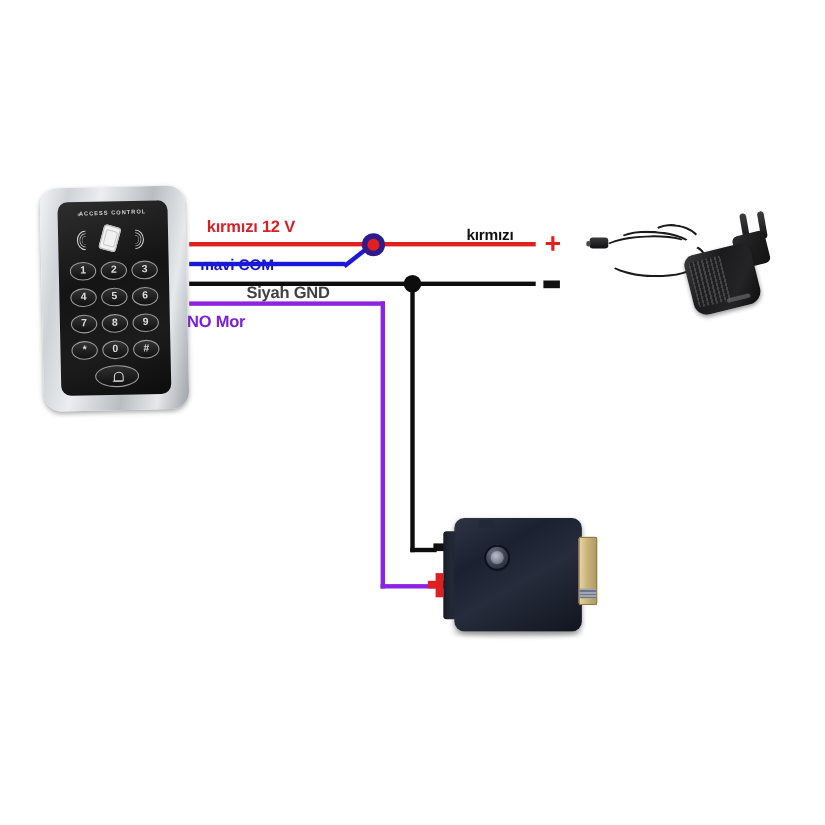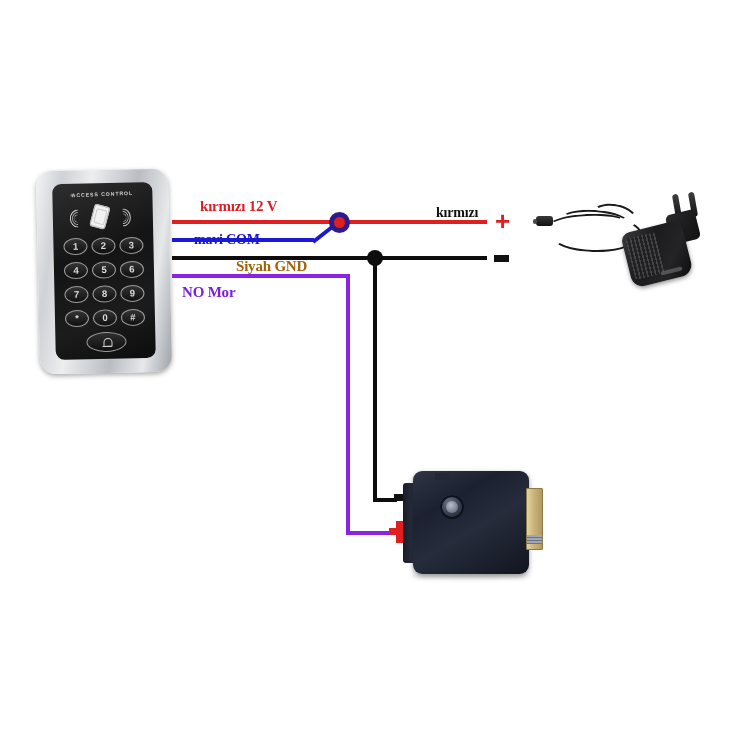--- a/index.html
+++ b/index.html
@@ -15,29 +15,28 @@
     position: relative;
     width: 750px;
     height: 750px;
     background: #ffffff;
     overflow: hidden;
   }
 
   
   .wire-label {
     position: absolute;
-    font-family: Liberation Serif, serif;
+    font-family: Liberation Sans, sans-serif;
     font-weight: bold;
     white-space: nowrap;
     letter-spacing: -0.2px;
-    margin-left: 12px;
   }
   .lbl-red    { color: #d81f26; font-size: 15px; }
   .lbl-blue   { color: #1414cf; font-size: 14px; }
-  .lbl-black  { color: #a16207; font-size: 15px; }
+  .lbl-black  { color: #404040; font-size: 15px; }
   .lbl-purple { color: #7b20d6; font-size: 15px; }
   .lbl-red-right { color: #111111; font-size: 14px; }
 
   
   .wire-h { position: absolute; height: 4px; }
   .wire-v { position: absolute; width: 4px; }
   .w-red    { background: #e02020; }
   .w-blue   { background: #1a1ad6; }
   .w-black  { background: #0d0d0d; }
   .w-purple { background: #8b23e0; }

